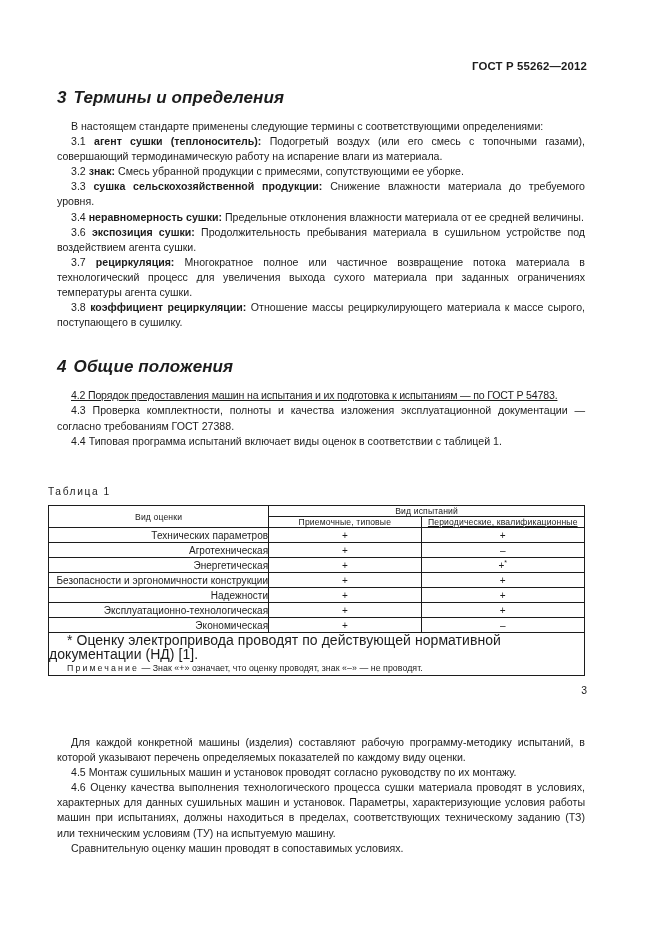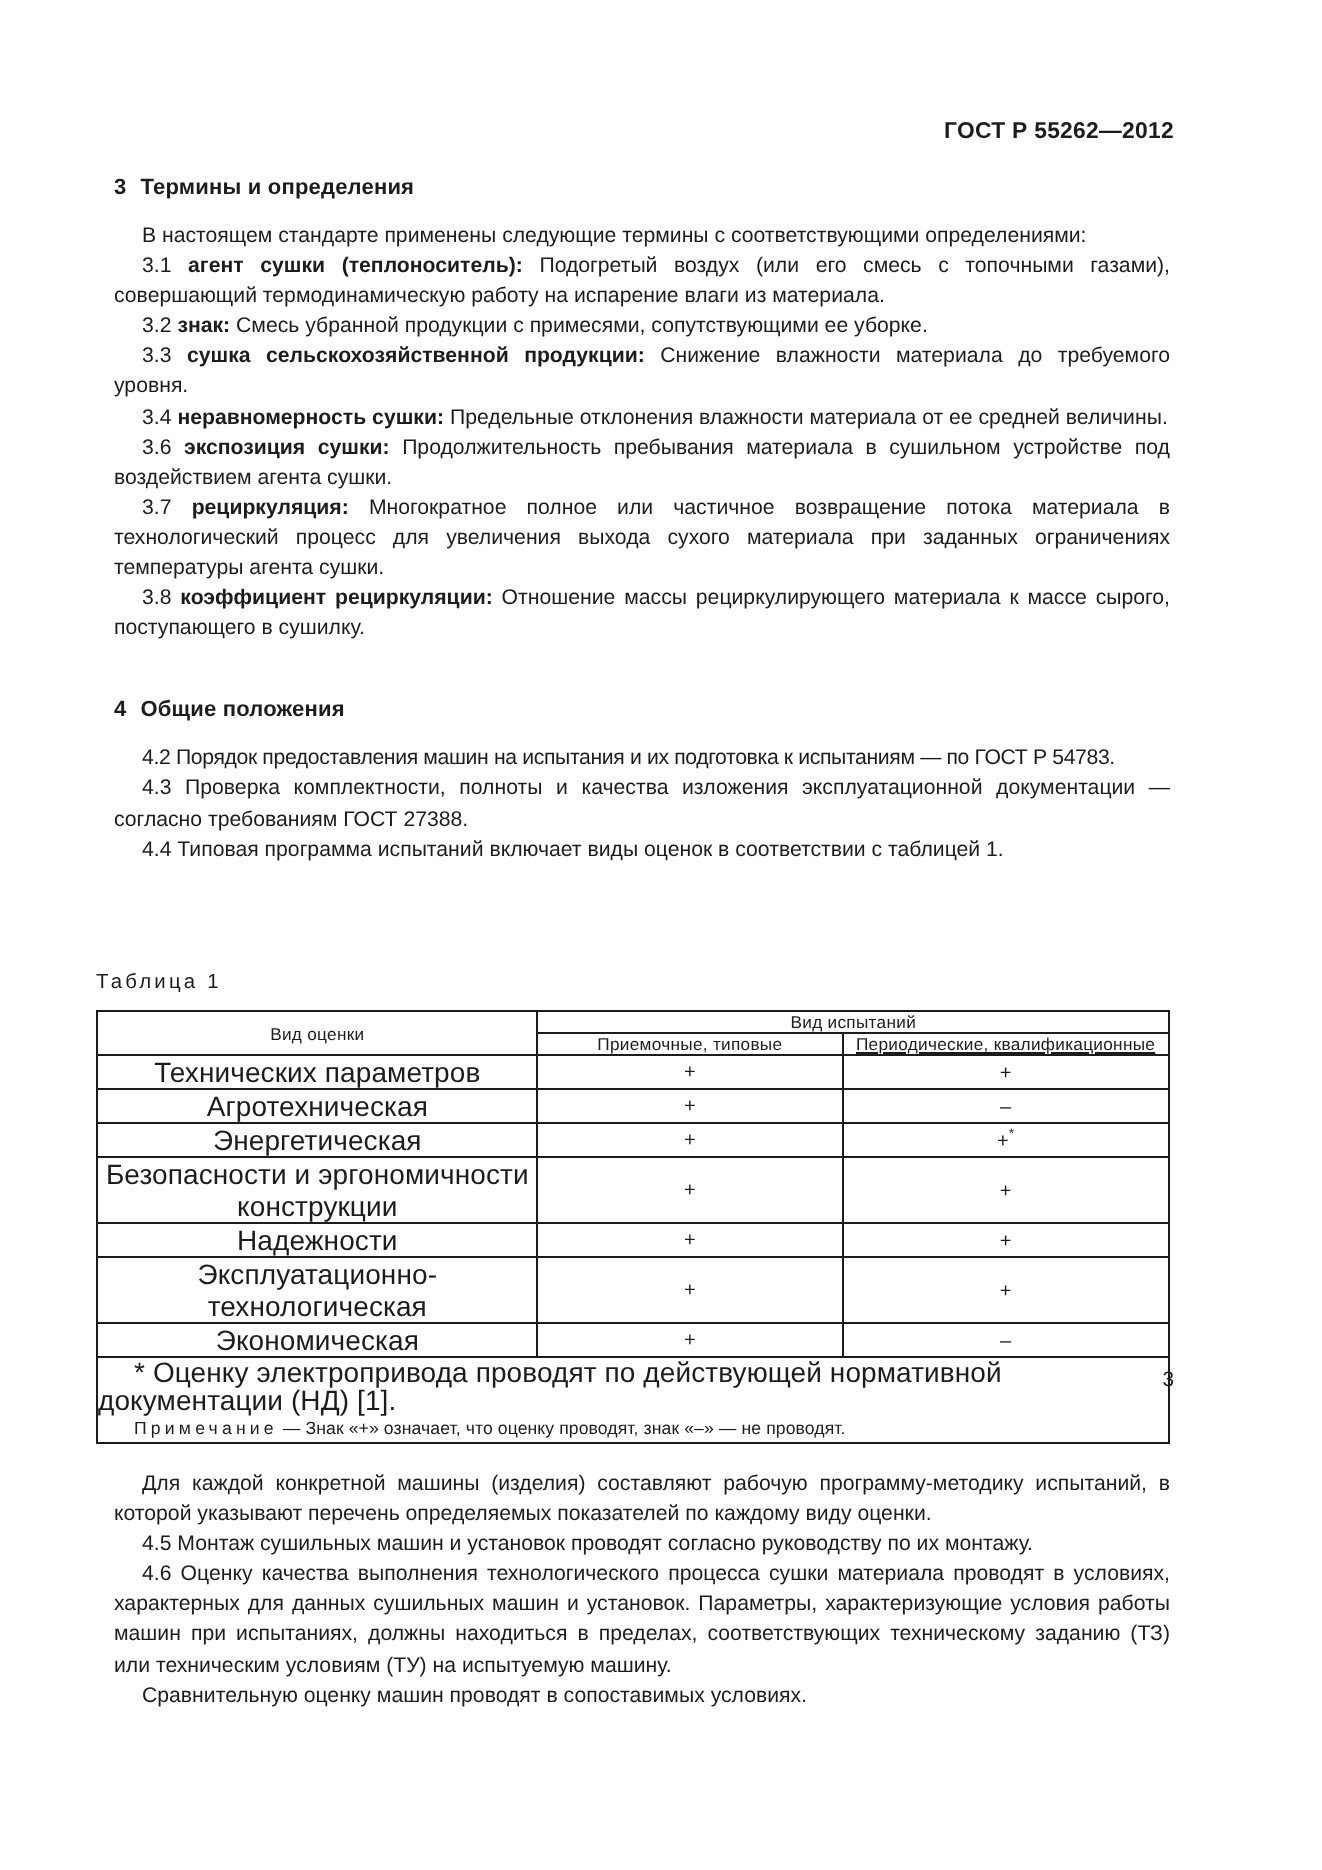--- a/index.html
+++ b/index.html
@@ -39,24 +39,25 @@
 
   
   .content {
     position: absolute;
     left: 57px;
     top: 88px;
     width: 528px;
   }
 
   h2.section-heading {
-    font-size: 11px;
+    font-size: 17px;
     font-weight: bold;
     margin: 0 0 11px 0;
     letter-spacing: 0.1px;
+    font-style: italic;
   }
   h2.section-heading .num {
     margin-right: 7px;
   }
   h2.sect-4 {
     margin-top: 27px;
   }
 
   p.para {
     margin: 0;
@@ -64,20 +65,21 @@
     line-height: 15.1px;
     text-align: justify;
     text-justify: inter-word;
     hyphens: manual;
   }
   p.indent {
     text-indent: 14px;
   }
   p.tight {
     letter-spacing: -0.18px;
+    text-decoration: underline;
   }
   .term {
     font-weight: bold;
   }
 
   
   .table-caption {
     position: absolute;
     left: 48px;
     top: 486px;
@@ -114,23 +116,23 @@
     width: 220px;
   }
   th.col-sub.sub-a {
     width: 152px;
   }
   th.col-sub.sub-b {
     width: 163px;
     text-decoration: underline;
   }
   td.cell-label {
-    text-align: center;
+    text-align: right;
     padding: 4px 5px 4px 8px;
-    font-size: 14px;
+    font-size: 10px;
     height: 14px;
     letter-spacing: 0.05px;
   }
   td.cell-mark {
     text-align: center;
     font-size: 10px;
     height: 14px;
   }
   td.cell-mark sup {
     font-size: 7px;

